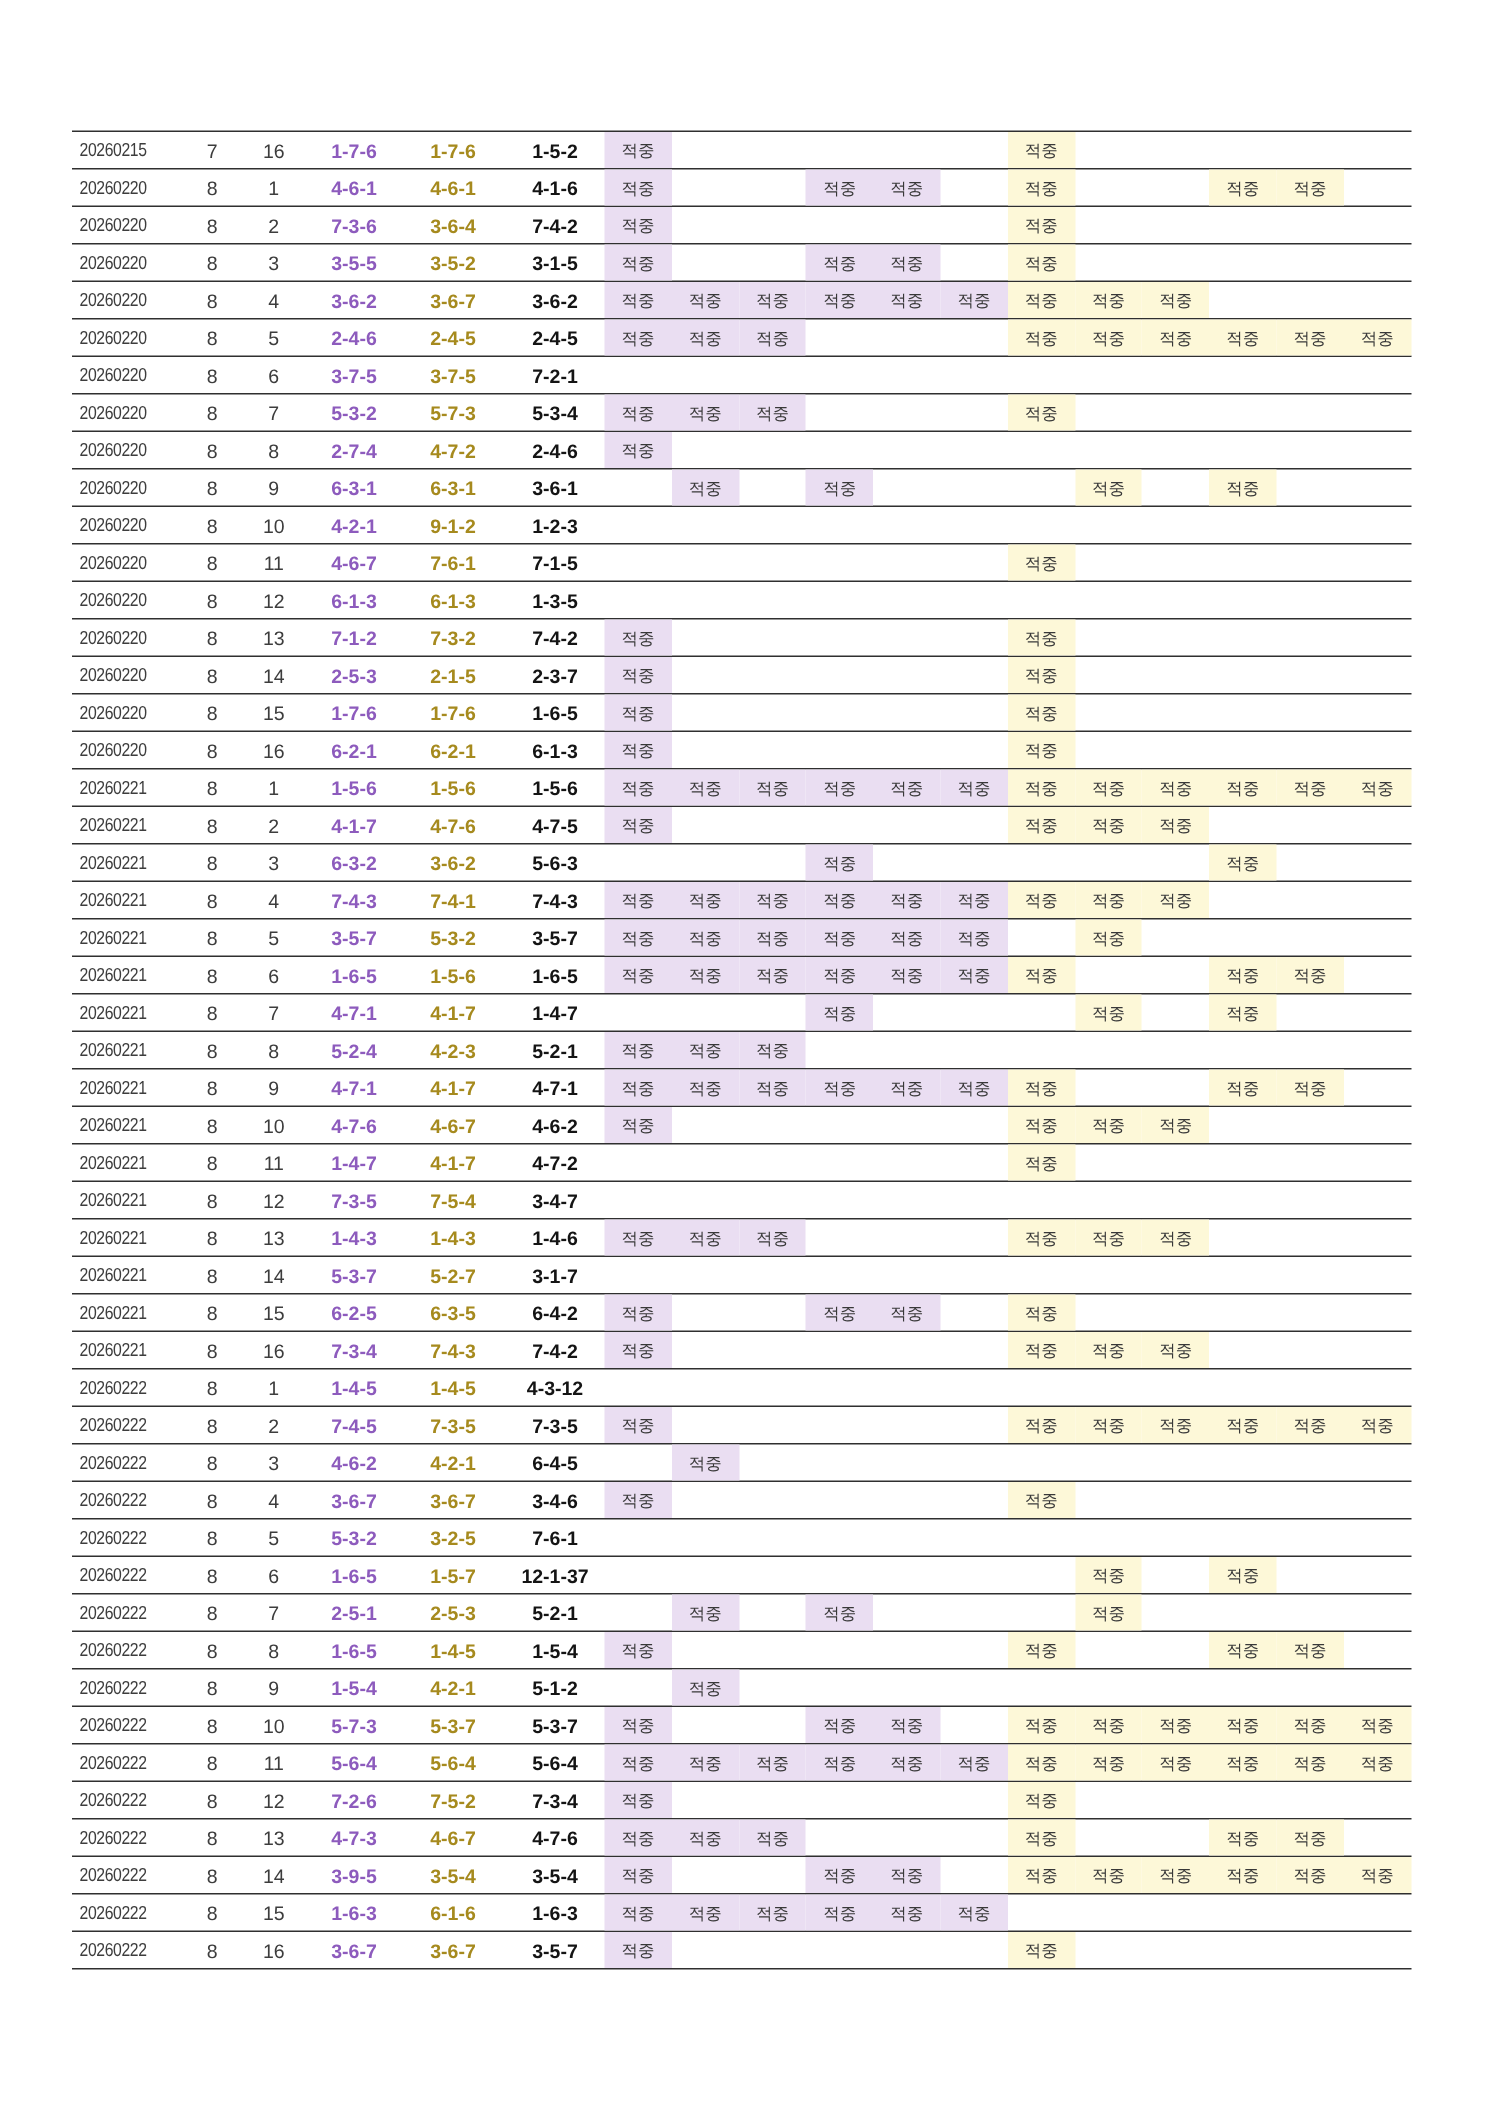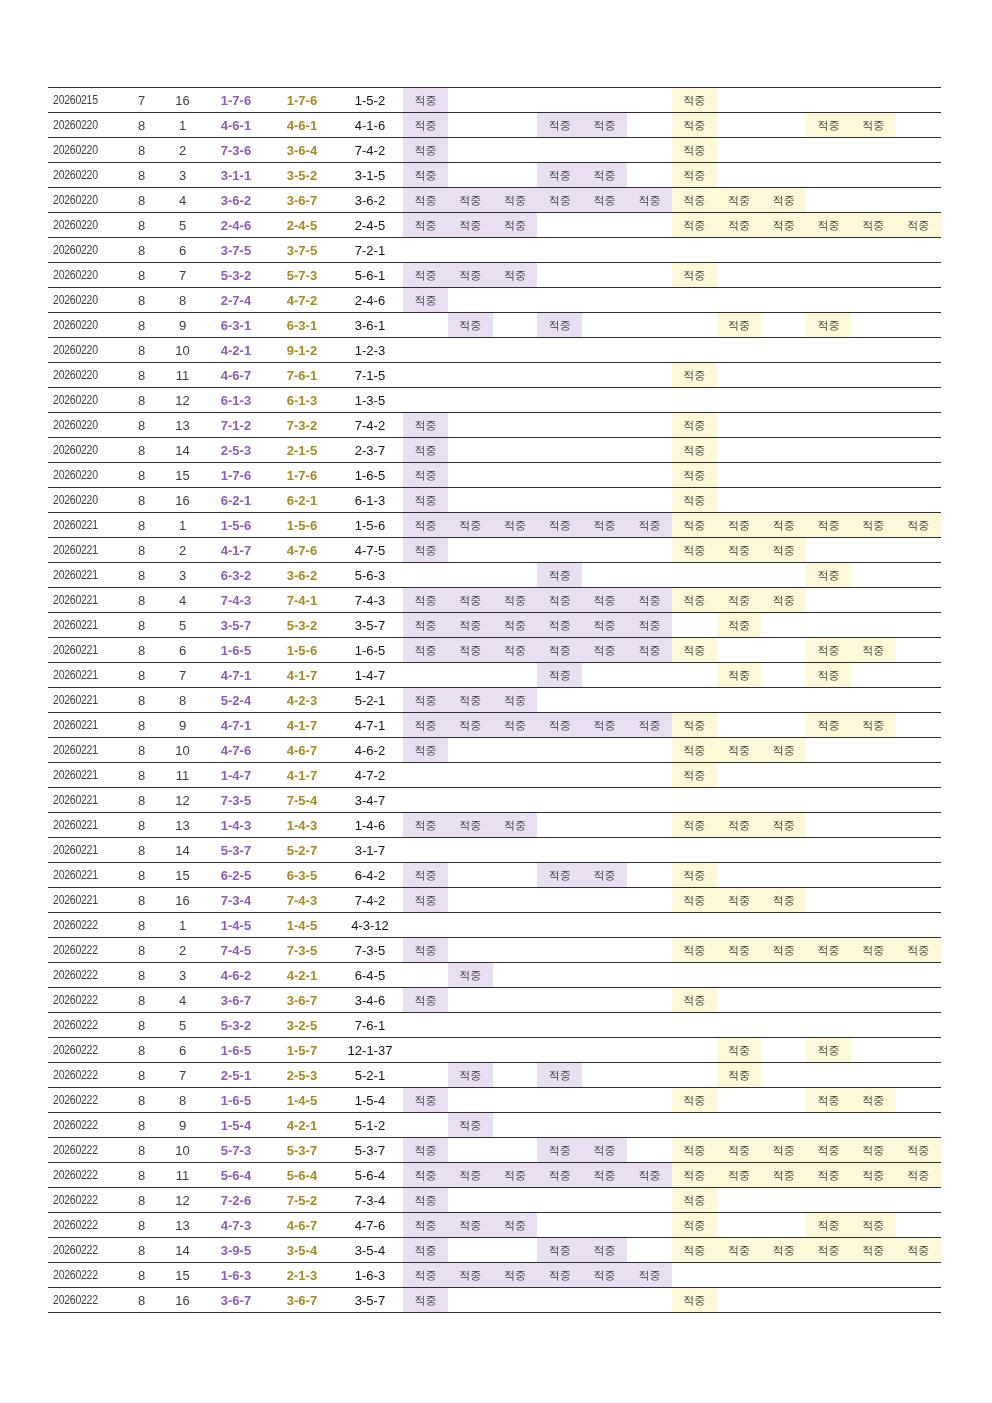--- a/index.html
+++ b/index.html
@@ -33,21 +33,21 @@
   .cell{height:100%;display:flex;align-items:center;justify-content:center;
         font-size:13px;white-space:nowrap;}
   .cell.date{
     justify-content:flex-start;padding-left:6px;
     font-size:12.5px;letter-spacing:-0.3px;
     transform:scaleX(0.84);transform-origin:left center;
   }
   .cell.num{font-size:13px;}
   .cell.pick1{color:var(--pick1);font-weight:700;}
   .cell.pick2{color:var(--pick2);font-weight:700;}
-  .cell.result{color:var(--result);font-weight:400;}
+  .cell.result{color:var(--result);font-weight:700;}
   .cell.badge{font-size:11px;color:var(--badge-txt);}
   .cell.badge.hit-p{background:var(--hit-purple);}
   .cell.badge.hit-y{background:var(--hit-yellow);}
 </style>
 </head>
 <body>
 
 <div class="table">
     <div class="row">
     <div class="cell date">20260215</div>
@@ -106,21 +106,21 @@
       <div class="cell badge"></div>
       <div class="cell badge"></div>
       <div class="cell badge"></div>
       <div class="cell badge"></div>
       <div class="cell badge"></div>
     </div>
     <div class="row">
     <div class="cell date">20260220</div>
     <div class="cell num">8</div>
     <div class="cell num">3</div>
-    <div class="cell pick1">3-1-1</div>
+    <div class="cell pick1">3-5-5</div>
     <div class="cell pick2">3-5-2</div>
     <div class="cell result">3-1-5</div>
   <div class="cell badge hit-p">적중</div>
       <div class="cell badge"></div>
       <div class="cell badge"></div>
       <div class="cell badge hit-p">적중</div>
       <div class="cell badge hit-p">적중</div>
       <div class="cell badge"></div>
       <div class="cell badge hit-y">적중</div>
       <div class="cell badge"></div>
@@ -188,21 +188,21 @@
       <div class="cell badge"></div>
       <div class="cell badge"></div>
       <div class="cell badge"></div>
     </div>
     <div class="row">
     <div class="cell date">20260220</div>
     <div class="cell num">8</div>
     <div class="cell num">7</div>
     <div class="cell pick1">5-3-2</div>
     <div class="cell pick2">5-7-3</div>
-    <div class="cell result">5-6-1</div>
+    <div class="cell result">5-3-4</div>
   <div class="cell badge hit-p">적중</div>
       <div class="cell badge hit-p">적중</div>
       <div class="cell badge hit-p">적중</div>
       <div class="cell badge"></div>
       <div class="cell badge"></div>
       <div class="cell badge"></div>
       <div class="cell badge hit-y">적중</div>
       <div class="cell badge"></div>
       <div class="cell badge"></div>
       <div class="cell badge"></div>
@@ -987,21 +987,21 @@
       <div class="cell badge hit-y">적중</div>
       <div class="cell badge hit-y">적중</div>
       <div class="cell badge hit-y">적중</div>
       <div class="cell badge hit-y">적중</div>
     </div>
     <div class="row">
     <div class="cell date">20260222</div>
     <div class="cell num">8</div>
     <div class="cell num">15</div>
     <div class="cell pick1">1-6-3</div>
-    <div class="cell pick2">2-1-3</div>
+    <div class="cell pick2">6-1-6</div>
     <div class="cell result">1-6-3</div>
   <div class="cell badge hit-p">적중</div>
       <div class="cell badge hit-p">적중</div>
       <div class="cell badge hit-p">적중</div>
       <div class="cell badge hit-p">적중</div>
       <div class="cell badge hit-p">적중</div>
       <div class="cell badge hit-p">적중</div>
       <div class="cell badge"></div>
       <div class="cell badge"></div>
       <div class="cell badge"></div>

